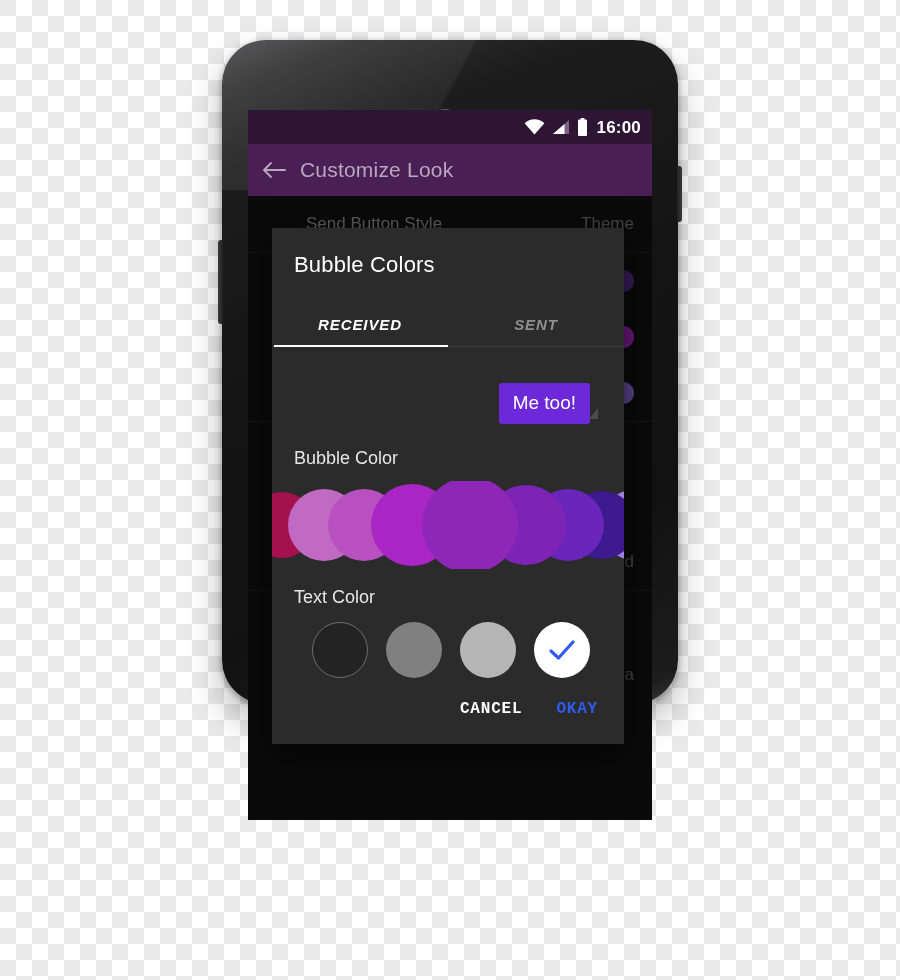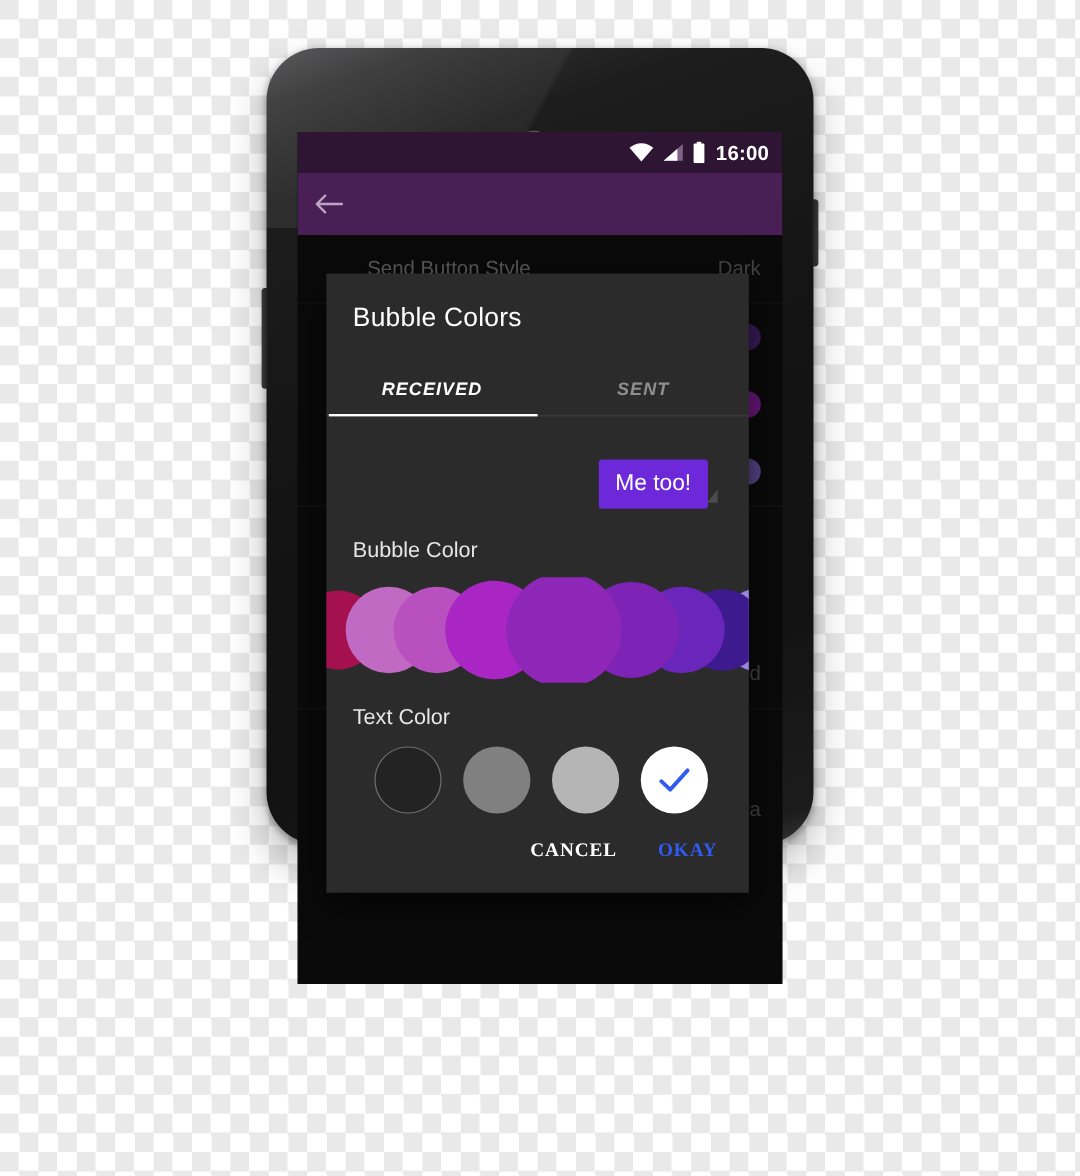--- a/index.html
+++ b/index.html
@@ -305,21 +305,21 @@
     gap: 34px;
     padding: 22px 26px 26px 0;
   }
   .dialog-btn {
     font-size: 16px;
     font-weight: bold;
     letter-spacing: 0.8px;
     background: none;
     border: none;
     cursor: pointer;
-    font-family: Liberation Serif, serif;
+    font-family: Liberation Mono, monospace;
   }
   #cancel-btn { color: #ffffff; }
   #okay-btn { color: #2f5bf0; }
 </style>
 </head>
 <body>
 
 <div id="phone">
 
   <div id="phone-gloss"></div>
@@ -345,27 +345,28 @@
         <rect x="3.6" y="0" width="3.8" height="2" fill="#ffffff"></rect>
         <rect x="1" y="1.6" width="9" height="16.4" rx="1" fill="#ffffff"></rect>
       </svg>
       <span id="clock">16:00</span>
     </div>
 
     <div id="app-bar">
       <svg id="back-arrow" width="24" height="20" viewBox="0 0 24 20">
         <path d="M23 10 L2 10 M9 3 L2 10 L9 17" stroke="#b9a7bf" stroke-width="1.9" fill="none" stroke-linecap="round" stroke-linejoin="round"></path>
       </svg>
+      <span id="app-bar-title">Customize Look</span>
     </div>
 
     <div id="settings-list">
 
       <div class="settings-row">
         <span class="settings-row-label">Send Button Style</span>
-        <span class="settings-row-value">Dark</span>
+        <span class="settings-row-value">Theme</span>
       </div>
       <div class="settings-sep"></div>
 
       <div class="settings-row">
         <span class="settings-row-label">Theme Color</span>
         <span class="row-swatch" style="background:#5b2c8f"></span>
       </div>
 
       <div class="settings-row">
         <span class="settings-row-label">Bubble Colors</span>

